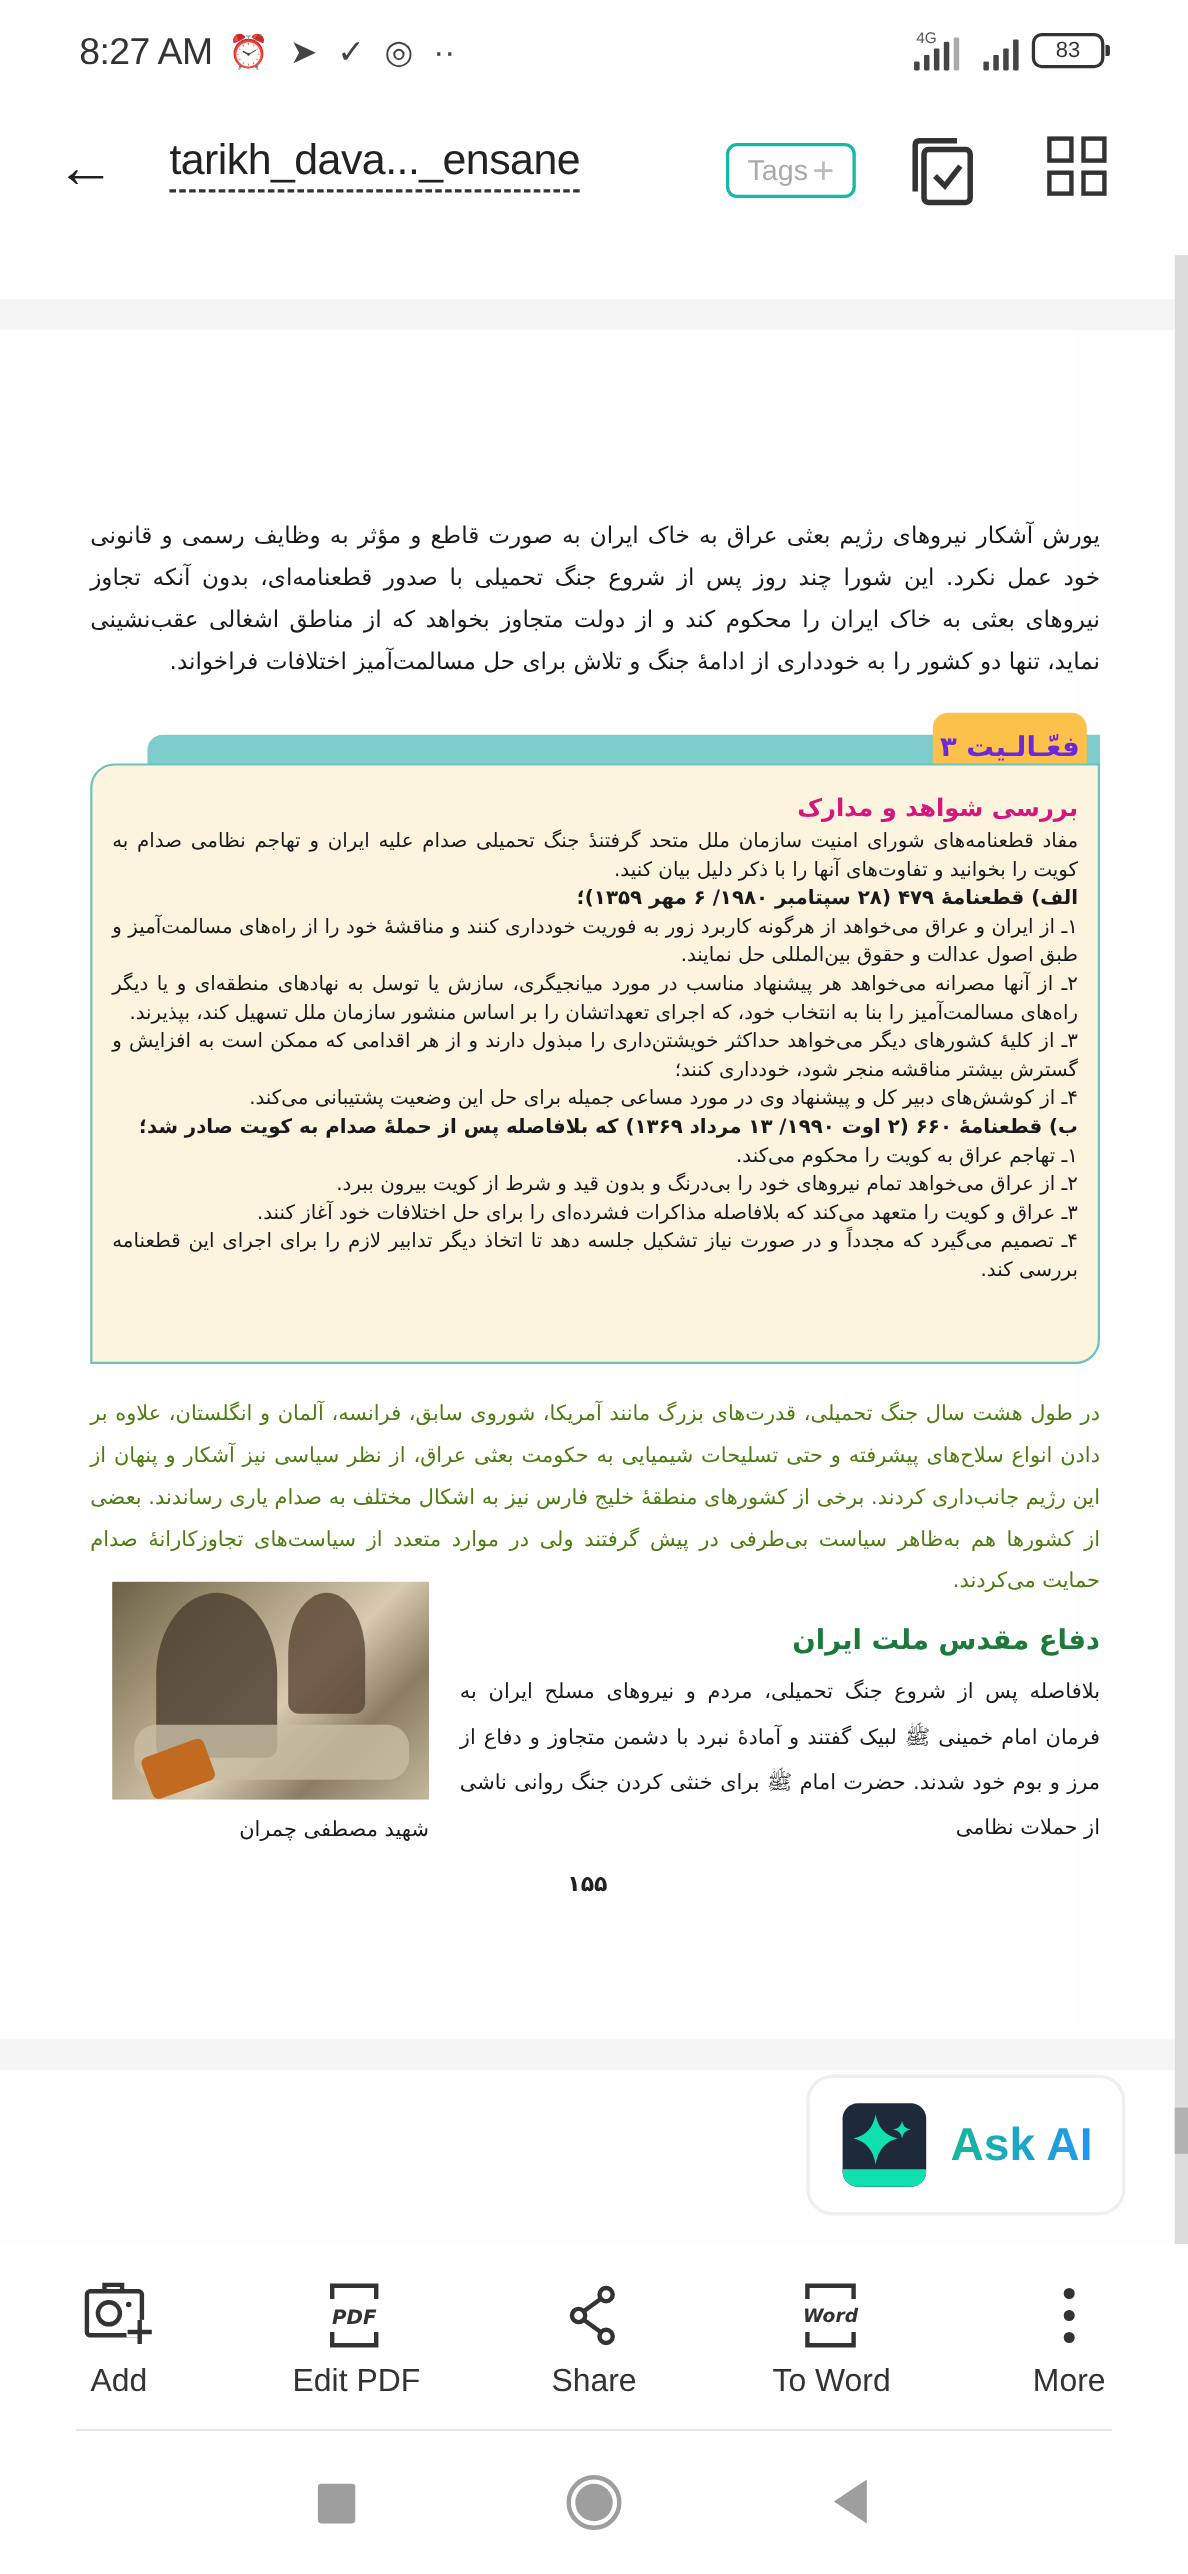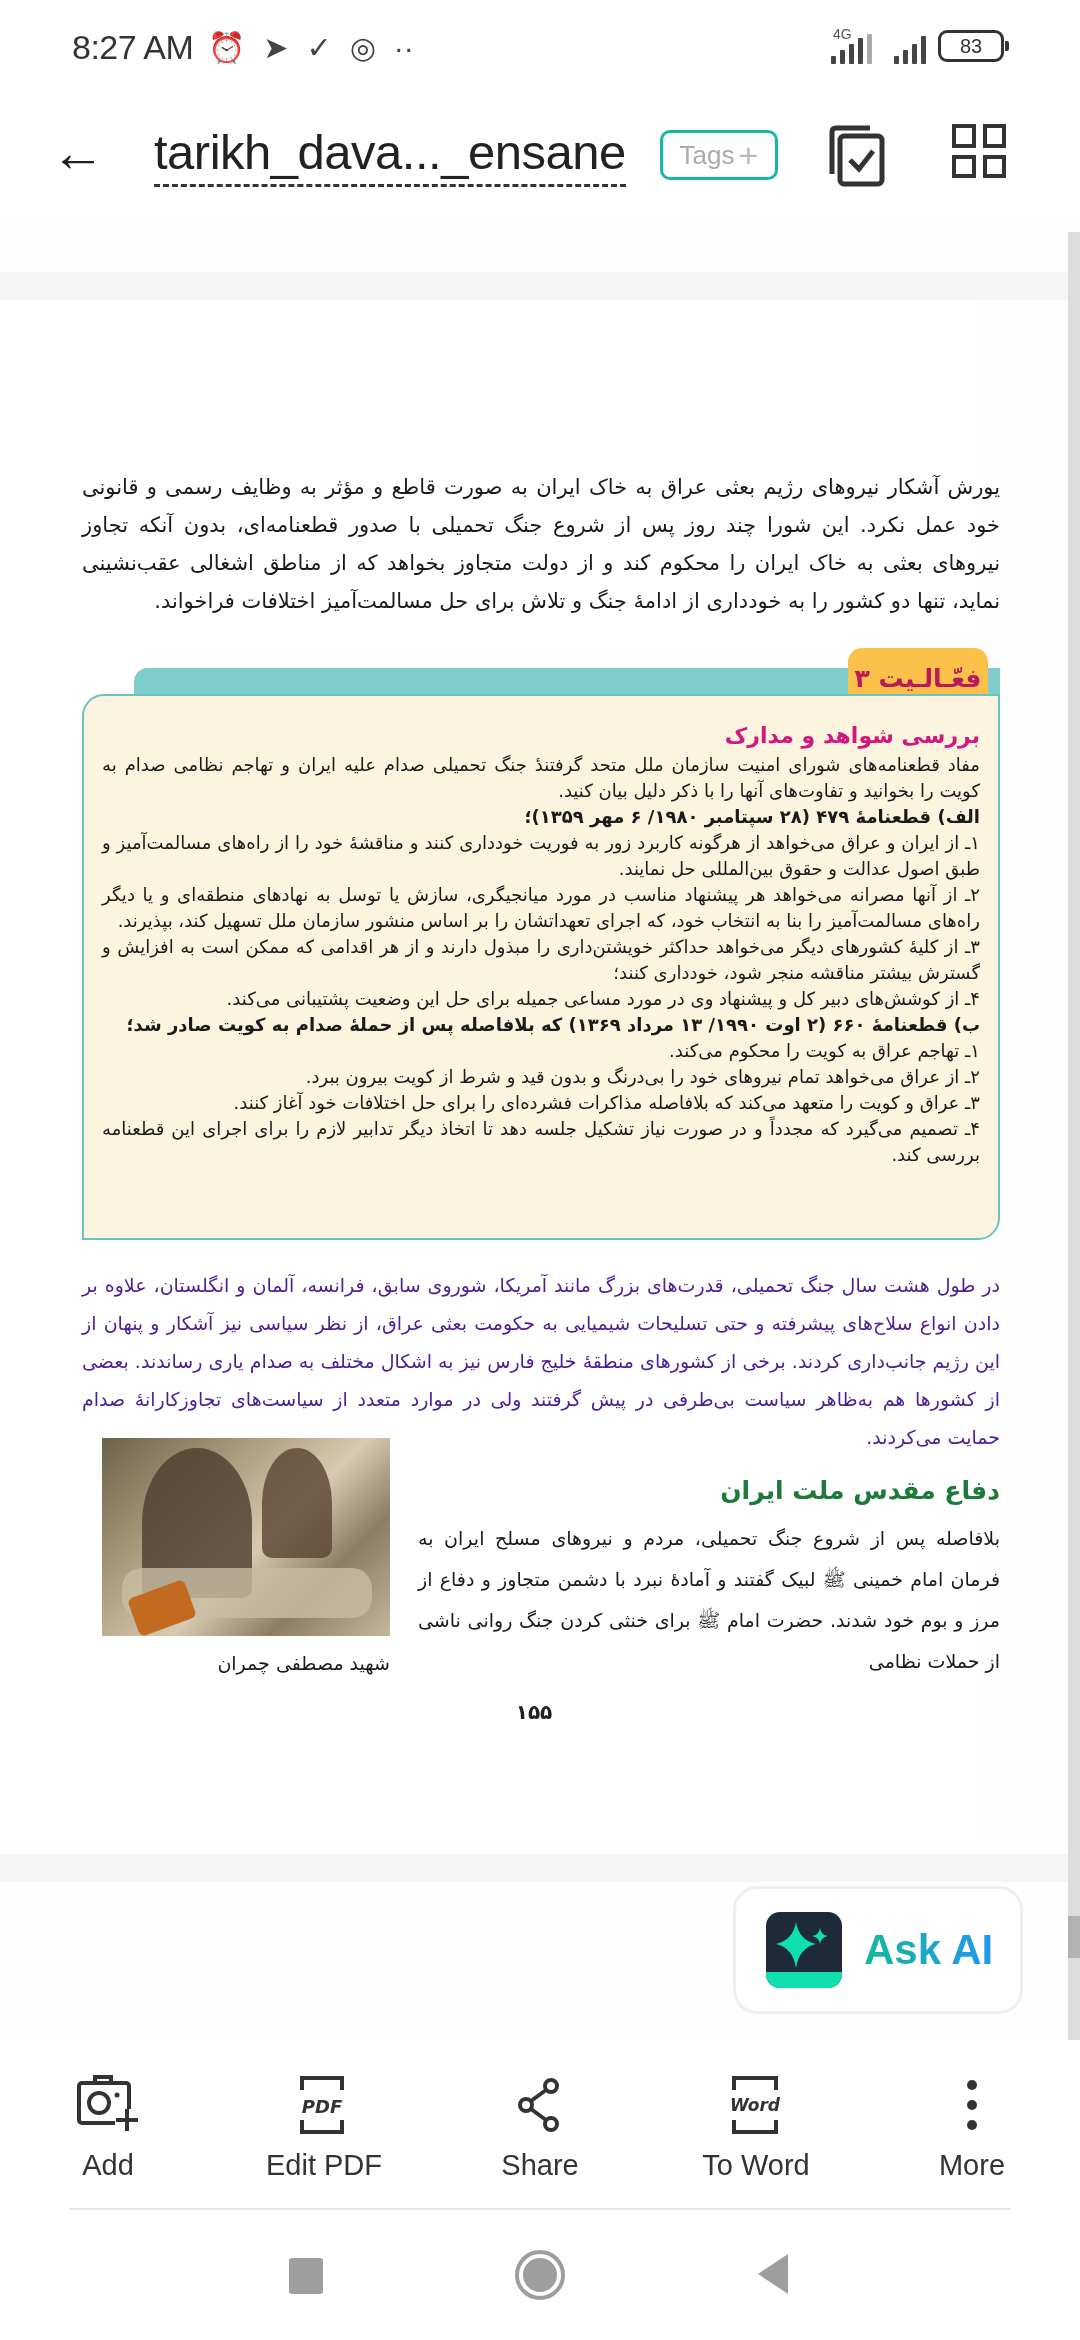--- a/index.html
+++ b/index.html
@@ -14,49 +14,49 @@
   .status-right { position: absolute; right: 76px; top: 28px; display: flex; align-items: center; gap: 12px; }
   .net-label { font-size: 14px; color: #555; position: absolute; left: 12px; top: -2px; }
   .signal { position: relative; display: flex; align-items: flex-end; gap: 4px; height: 36px; padding-left: 10px; }
   .signal i { display: block; width: 5px; background: #444; border-radius: 1px; }
   .battery { width: 66px; height: 32px; border: 3px solid #333; border-radius: 9px; position: relative; display: flex; align-items: center; justify-content: center; font-size: 20px; color: #333; }
   .battery::after { content: ""; position: absolute; right: -8px; top: 8px; width: 4px; height: 10px; background: #333; border-radius: 0 2px 2px 0; }
 
   
   .app-toolbar { position: absolute; top: 96px; left: 0; width: 1080px; height: 124px; }
   .back-btn { position: absolute; left: 46px; top: 26px; width: 64px; height: 64px; font-size: 54px; line-height: 60px; color: #222; text-align: center; }
-  .doc-title { position: absolute; left: 154px; top: 28px; font-size: 49px; color: #222; border-bottom: 3px dashed #333; padding-bottom: 4px; letter-spacing: -0.5px; white-space: nowrap; }
+  .doc-title { position: absolute; left: 154px; top: 28px; font-size: 39px; color: #222; border-bottom: 3px dashed #333; padding-bottom: 4px; letter-spacing: -0.5px; white-space: nowrap; }
   .tags-btn { position: absolute; left: 660px; top: 34px; width: 118px; height: 50px; border: 3px solid #14b8a6; border-radius: 10px; font-size: 26px; color: #aaa; display: flex; align-items: center; justify-content: center; gap: 4px; }
   .tags-btn .plus { font-size: 34px; color: #bbb; }
   .select-btn { position: absolute; left: 826px; top: 28px; width: 62px; height: 64px; }
   .grid-btn { position: absolute; left: 952px; top: 28px; width: 54px; height: 54px; display: grid; grid-template-columns: 1fr 1fr; gap: 7px; }
   .grid-btn i { display: block; border: 4px solid #333; }
 
   
   .viewer { position: absolute; top: 220px; left: 0; width: 1080px; height: 1820px; background: #fefefe; }
   .page-gap { position: absolute; left: 0; width: 1068px; height: 28px; background: #f5f5f5; }
   .scrollbar-track { position: absolute; right: 0; top: 12px; width: 12px; height: 1808px; background: #dcdcdc; }
   .scrollbar-thumb { position: absolute; right: 0; top: 1696px; width: 12px; height: 42px; background: #b2b2b2; }
 
   .pdf-page { position: absolute; left: 0; top: 80px; width: 978px; height: 1540px; background: #fff; }
   .rtl { direction: rtl; text-align: justify; text-align-last: right; font-family: "DejaVu Sans", sans-serif; }
 
   .para1 { position: absolute; left: 82px; top: 168px; width: 918px; font-size: 21px; line-height: 38px; color: #1a1a1a; }
 
   
   .activity { position: absolute; left: 82px; top: 348px; width: 918px; height: 592px; }
   .activity .teal-bar { position: absolute; left: 52px; top: 20px; width: 866px; height: 40px; background: #7ecccc; border-radius: 14px 0 0 0; }
-  .activity .badge { position: absolute; right: 12px; top: 0; width: 140px; height: 60px; background: #fbc14a; border-radius: 14px 14px 0 0; color: #be185d; font-size: 25px; font-weight: bold; display: flex; align-items: center; justify-content: center; font-family: "DejaVu Sans", sans-serif; }
+  .activity .badge { position: absolute; right: 12px; top: 0; width: 140px; height: 60px; background: #fbc14a; border-radius: 14px 14px 0 0; color: #6d28d9; font-size: 25px; font-weight: bold; display: flex; align-items: center; justify-content: center; font-family: "DejaVu Sans", sans-serif; }
   .activity .box { position: absolute; left: 0; top: 46px; width: 918px; height: 546px; background: #fcf4de; border: 2px solid #6cc1c1; border-radius: 22px 0 22px 0; }
   .activity .content { position: absolute; left: 20px; top: 72px; width: 878px; font-size: 18px; line-height: 26px; color: #1a1a1a; }
   .activity .content .heading { color: #d4177e; font-weight: bold; font-size: 22px; line-height: 32px; }
   .activity .content .bold { font-weight: bold; }
   .activity .content p { margin: 0; }
 
-  .para2 { position: absolute; left: 82px; top: 966px; width: 918px; font-size: 19px; line-height: 38px; color: #4c1d95; }
+  .para2 { position: absolute; left: 82px; top: 966px; width: 918px; font-size: 19px; line-height: 38px; color: #4d7c0f; }
 
   .photo { position: absolute; left: 102px; top: 1138px; width: 288px; height: 198px; background: linear-gradient(135deg, #6b6248 0%, #a89a7c 30%, #d7cab0 55%, #8a7d64 75%, #c3b79c 100%); overflow: hidden; }
   .photo .fig1 { position: absolute; left: 40px; top: 10px; width: 110px; height: 150px; background: #4a3d30; border-radius: 50% 50% 10px 10px; opacity: 0.8; }
   .photo .fig2 { position: absolute; left: 160px; top: 10px; width: 70px; height: 110px; background: #5a4332; border-radius: 50% 50% 10px 10px; opacity: 0.8; }
   .photo .arm { position: absolute; left: 20px; top: 130px; width: 250px; height: 50px; background: #c8bda2; border-radius: 20px; opacity: 0.8; }
   .photo .gun { position: absolute; left: 30px; top: 150px; width: 60px; height: 40px; background: #c36a21; border-radius: 6px; transform: rotate(-20deg); }
   .photo-caption { position: absolute; left: 102px; top: 1352px; width: 288px; text-align: right; font-size: 19px; color: #1a1a1a; direction: rtl; font-family: "DejaVu Sans", sans-serif; }
 
   .section-title { position: absolute; left: 420px; top: 1176px; width: 580px; font-size: 25px; font-weight: bold; color: #1e7a3a; direction: rtl; text-align: right; font-family: "DejaVu Sans", sans-serif; }
   .para3 { position: absolute; left: 418px; top: 1218px; width: 582px; font-size: 19px; line-height: 41px; color: #1a1a1a; }

